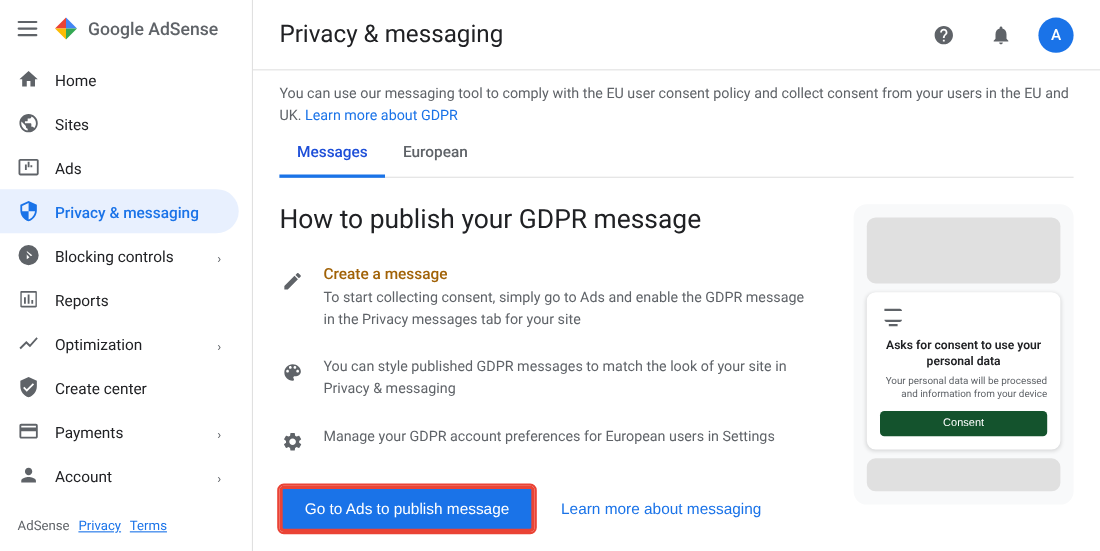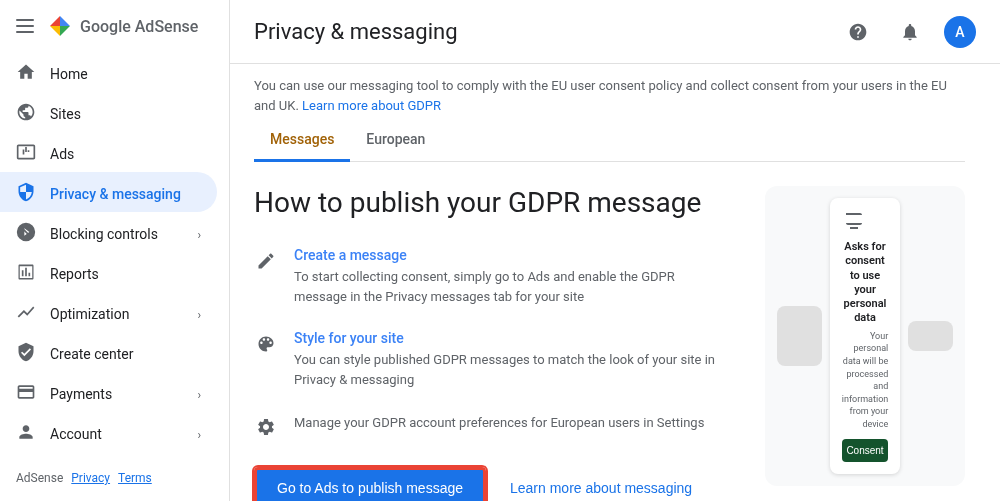--- a/index.html
+++ b/index.html
@@ -73,21 +73,21 @@
     }
     .topbar-title { font-size: 22px; font-weight: 400; color: #202124; }
     .topbar-actions { display: flex; align-items: center; gap: 16px; }
     .topbar-icon { width: 36px; height: 36px; border-radius: 50%; display: flex; align-items: center; justify-content: center; cursor: pointer; }
     .avatar { width: 32px; height: 32px; border-radius: 50%; background: #1a73e8; display: flex; align-items: center; justify-content: center; color: #fff; font-size: 14px; font-weight: 500; cursor: pointer; }
 
     
     .content-area {
       flex: 1;
       overflow-y: auto;
-      padding: 0 35px 24px 24px;
+      padding: 0 24px 24px 24px;
     }
 
     .top-notice {
       font-size: 13px;
       color: #5f6368;
       padding: 12px 0 4px 0;
       line-height: 1.5;
     }
     .top-notice a { color: #1a73e8; text-decoration: none; }
 
@@ -99,41 +99,41 @@
     }
     .tab {
       padding: 12px 16px;
       cursor: pointer;
       font-size: 14px;
       font-weight: 500;
       color: #5f6368;
       border-bottom: 3px solid transparent;
       margin-bottom: -1px;
     }
-    .tab.active { color: #a16207; border-bottom-color: #1a73e8; }
+    .tab.active { color: #1d4ed8; border-bottom-color: #1a73e8; }
 
     .page-content {
       display: flex;
       gap: 40px;
       align-items: flex-start;
     }
     .left-content { flex: 1; }
     .right-preview { width: 200px; flex-shrink: 0; }
 
     .page-title {
-      font-size: 28px;
+      font-size: 24px;
       font-weight: 400;
       color: #202124;
       margin-bottom: 28px;
     }
 
     .step-list { display: flex; flex-direction: column; gap: 24px; }
     .step-item { display: flex; gap: 16px; align-items: flex-start; }
     .step-icon { width: 24px; height: 24px; flex-shrink: 0; margin-top: 2px; display: flex; align-items: center; justify-content: center; color: #5f6368; }
-    .step-text h3 { font-size: 14px; font-weight: 500; color: #3b82f6; margin-bottom: 4px; }
+    .step-text h3 { font-size: 14px; font-weight: 500; color: #a16207; margin-bottom: 4px; }
     .step-text p { font-size: 13px; color: #5f6368; line-height: 1.5; }
 
     .action-row {
       display: flex;
       align-items: center;
       gap: 24px;
       margin-top: 28px;
     }
     .btn-primary {
       background: #1a73e8;
@@ -148,21 +148,21 @@
       outline: 2px solid #ea4335;
     }
     .link-btn { color: #1a73e8; background: none; border: none; font-size: 14px; cursor: pointer; font-weight: 500; }
 
     
     .preview-container {
       background: #f8f9fa;
       border-radius: 12px;
       padding: 12px;
       display: flex;
-      flex-direction: row;
+      flex-direction: column;
       align-items: center;
       gap: 8px;
     }
     .preview-phone-top {
       width: 100%;
       height: 60px;
       background: #e0e0e0;
       border-radius: 8px;
     }
     .preview-card {
@@ -362,21 +362,20 @@
             </div>
           </div>
 
           <div class="step-item">
             <div class="step-icon">
               <svg width="20" height="20" viewBox="0 0 24 24" fill="#5f6368">
                   <path d="M12 3c-4.97 0-9 4.03-9 9s4.03 9 9 9c.83 0 1.5-.67 1.5-1.5 0-.39-.15-.74-.39-1.01-.23-.26-.38-.61-.38-.99 0-.83.67-1.5 1.5-1.5H16c2.76 0 5-2.24 5-5 0-4.42-4.03-8-9-8zm-5.5 9c-.83 0-1.5-.67-1.5-1.5S5.67 9 6.5 9 8 9.67 8 10.5 7.33 12 6.5 12zm3-4C8.67 8 8 7.33 8 6.5S8.67 5 9.5 5s1.5.67 1.5 1.5S10.33 8 9.5 8zm5 0c-.83 0-1.5-.67-1.5-1.5S13.67 5 14.5 5s1.5.67 1.5 1.5S15.33 8 14.5 8zm3 4c-.83 0-1.5-.67-1.5-1.5S16.67 9 17.5 9s1.5.67 1.5 1.5-.67 1.5-1.5 1.5z"></path>
                 </svg>
             </div>
             <div class="step-text">
-              <h3>Style for your site</h3>
               <p>You can style published GDPR messages to match the look of your site in Privacy &amp; messaging</p>
             </div>
           </div>
 
           <div class="step-item">
             <div class="step-icon">
               <svg width="20" height="20" viewBox="0 0 24 24" fill="#5f6368">
                   <path d="M19.14,12.94c0.04-0.3,0.06-0.61,0.06-0.94c0-0.32-0.02-0.64-0.07-0.94l2.03-1.58c0.18-0.14,0.23-0.41,0.12-0.61 l-1.92-3.32c-0.12-0.22-0.37-0.29-0.59-0.22l-2.39,0.96c-0.5-0.38-1.03-0.7-1.62-0.94L14.4,2.81c-0.04-0.24-0.24-0.41-0.48-0.41 h-3.84c-0.24,0-0.43,0.17-0.47,0.41L9.25,5.35C8.66,5.59,8.12,5.92,7.63,6.29L5.24,5.33c-0.22-0.08-0.47,0-0.59,0.22L2.74,8.87 C2.62,9.08,2.66,9.34,2.86,9.48l2.03,1.58C4.84,11.36,4.8,11.69,4.8,12s0.02,0.64,0.07,0.94l-2.03,1.58 c-0.18,0.14-0.23,0.41-0.12,0.61l1.92,3.32c0.12,0.22,0.37,0.29,0.59,0.22l2.39-0.96c0.5,0.38,1.03,0.7,1.62,0.94l0.36,2.54 c0.05,0.24,0.24,0.41,0.48,0.41h3.84c0.24,0,0.44-0.17,0.47-0.41l0.36-2.54c0.59-0.24,1.13-0.56,1.62-0.94l2.39,0.96 c0.22,0.08,0.47,0,0.59-0.22l1.92-3.32c0.12-0.22,0.07-0.47-0.12-0.61L19.14,12.94z M12,15.6c-1.98,0-3.6-1.62-3.6-3.6 s1.62-3.6,3.6-3.6s3.6,1.62,3.6,3.6S13.98,15.6,12,15.6z"></path>
                 </svg>
             </div>

